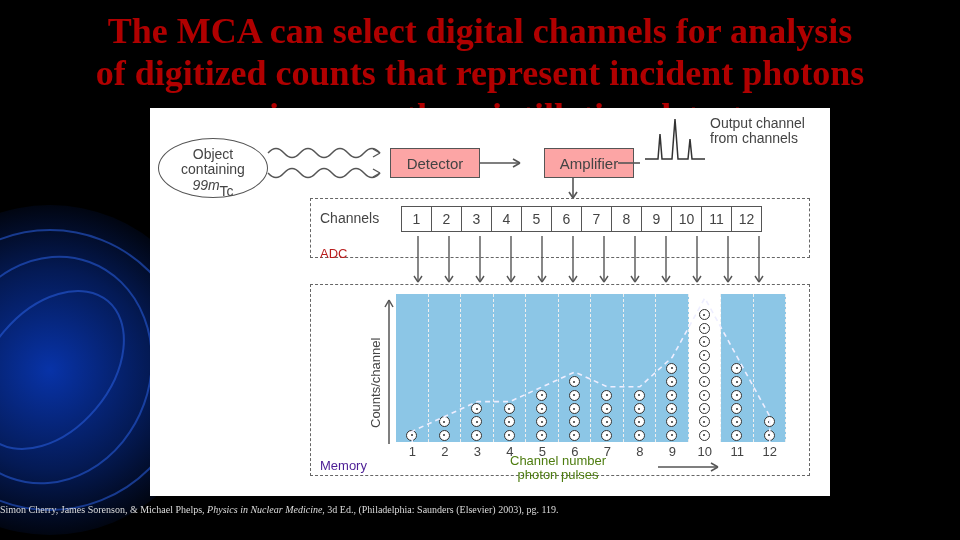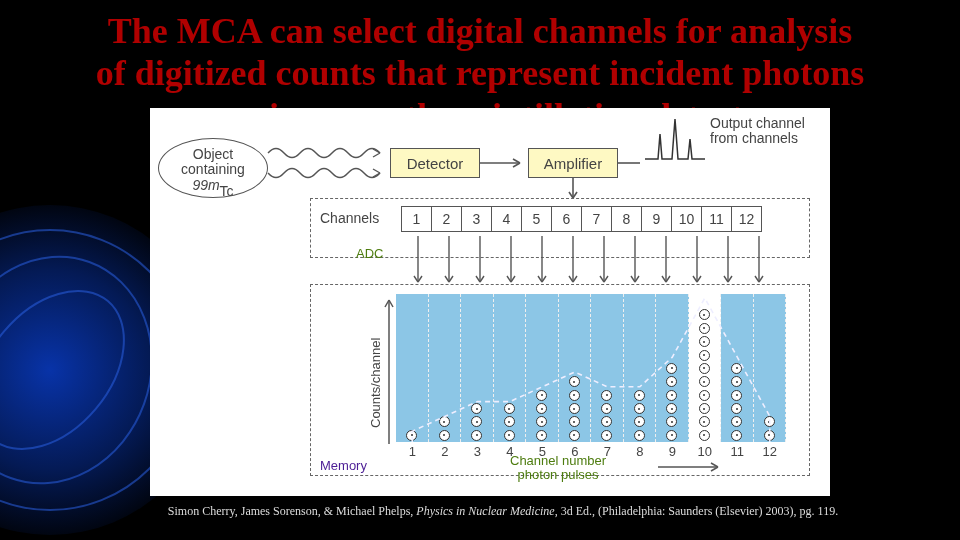--- a/index.html
+++ b/index.html
@@ -41,36 +41,36 @@
   .obj { left: 8px; top: 30px; width: 110px; height: 60px; padding-top: 8px; line-height: 1.1; text-align: center; }
   .sup { font-size: 14px; vertical-align: super; font-style: italic; }
   .box {
     position: absolute;
     border: 1.5px solid #555;
     text-align: center;
     font-family: Arial, sans-serif;
     font-size: 15px;
     color: #444;
     display: flex; align-items: center; justify-content: center;
-    background: #fef9c3;
+    background: #fca5a5;
   }
   .det { left: 240px; top: 40px; width: 90px; height: 30px; }
-  .amp { left: 378px; top: 40px; width: 90px; height: 30px; }
+  .amp { left: 394px; top: 40px; width: 90px; height: 30px; }
   .pulses-lbl {
     position: absolute; left: 560px; top: 8px;
     font-family: Arial, sans-serif; font-size: 14px; color: #444;
     line-height: 1.1;
   }
   .dashbox {
     position: absolute;
     border: 1.5px dashed #666;
     background: transparent;
   }
   .adcbox { left: 160px; top: 90px; width: 500px; height: 60px; }
-  .adclbl { position: absolute; left: 170px; top: 138px; font-family: Arial,sans-serif; font-size: 13px; color: #4d7c0f; margin-left: 36px; }
+  .adclbl { position: absolute; left: 170px; top: 138px; font-family: Arial,sans-serif; font-size: 13px; color: #b91c1c; }
   .chlbl { position: absolute; left: 170px; top: 102px; font-family: Liberation Sans, sans-serif; font-size: 14px; color: #444; }
   .chcells { position: absolute; left: 252px; top: 98px; display: flex; }
   .chcell {
     width: 31px; height: 26px; border: 1.2px solid #555;
     margin-left: -1px;
     text-align: center; font-family: Arial,sans-serif; font-size: 14px; color: #444;
     line-height: 24px;
     background: #fff;
   }
   .arrows-row { position: absolute; left: 252px; top: 128px; display: flex; }
@@ -98,22 +98,22 @@
   .col { width: 32.5px; height: 100%; border-right: 1px dashed #eee; position: relative; }
   .col.hl { background: #fff; }
   .dots { position: absolute; bottom: 0; left: 0; width: 100%; display: flex; flex-direction: column-reverse; align-items: center; }
   .dot { width: 11px; height: 11px; border: 1.2px solid #333; border-radius: 50%; margin: 1.2px 0; position: relative; background: #fff; }
   .dot::after { content:''; position:absolute; left:3.5px; top:3.5px; width:2px; height:2px; background:#333; border-radius:50%; }
   .xticks { position: absolute; left: 246px; top: 336px; display: flex; }
   .xt { width: 32.5px; text-align: center; font-family: Arial,sans-serif; font-size: 13px; color: #444; }
   .envelope { position:absolute; left:0; top:0; pointer-events:none; }
   .cite {
     position: absolute; left: 0; width: 100%; top: 504px;
-    text-align: center; color: #ddd;
-    font-family: 'Times New Roman', serif; font-size: 12px; padding-left: 46px;
+    text-align: left; color: #ddd;
+    font-family: 'Times New Roman', serif; font-size: 10px;
   }
   .cite em { font-style: italic; }
   .squig { position:absolute; left: 118px; top: 36px; }
   .squig2 { position:absolute; left: 118px; top: 56px; }
   .barrow { position:absolute; }
   .pulses-svg { position:absolute; left:490px; top:6px; }
   svg { overflow: visible; }
 </style>
 </head>
 <body>

